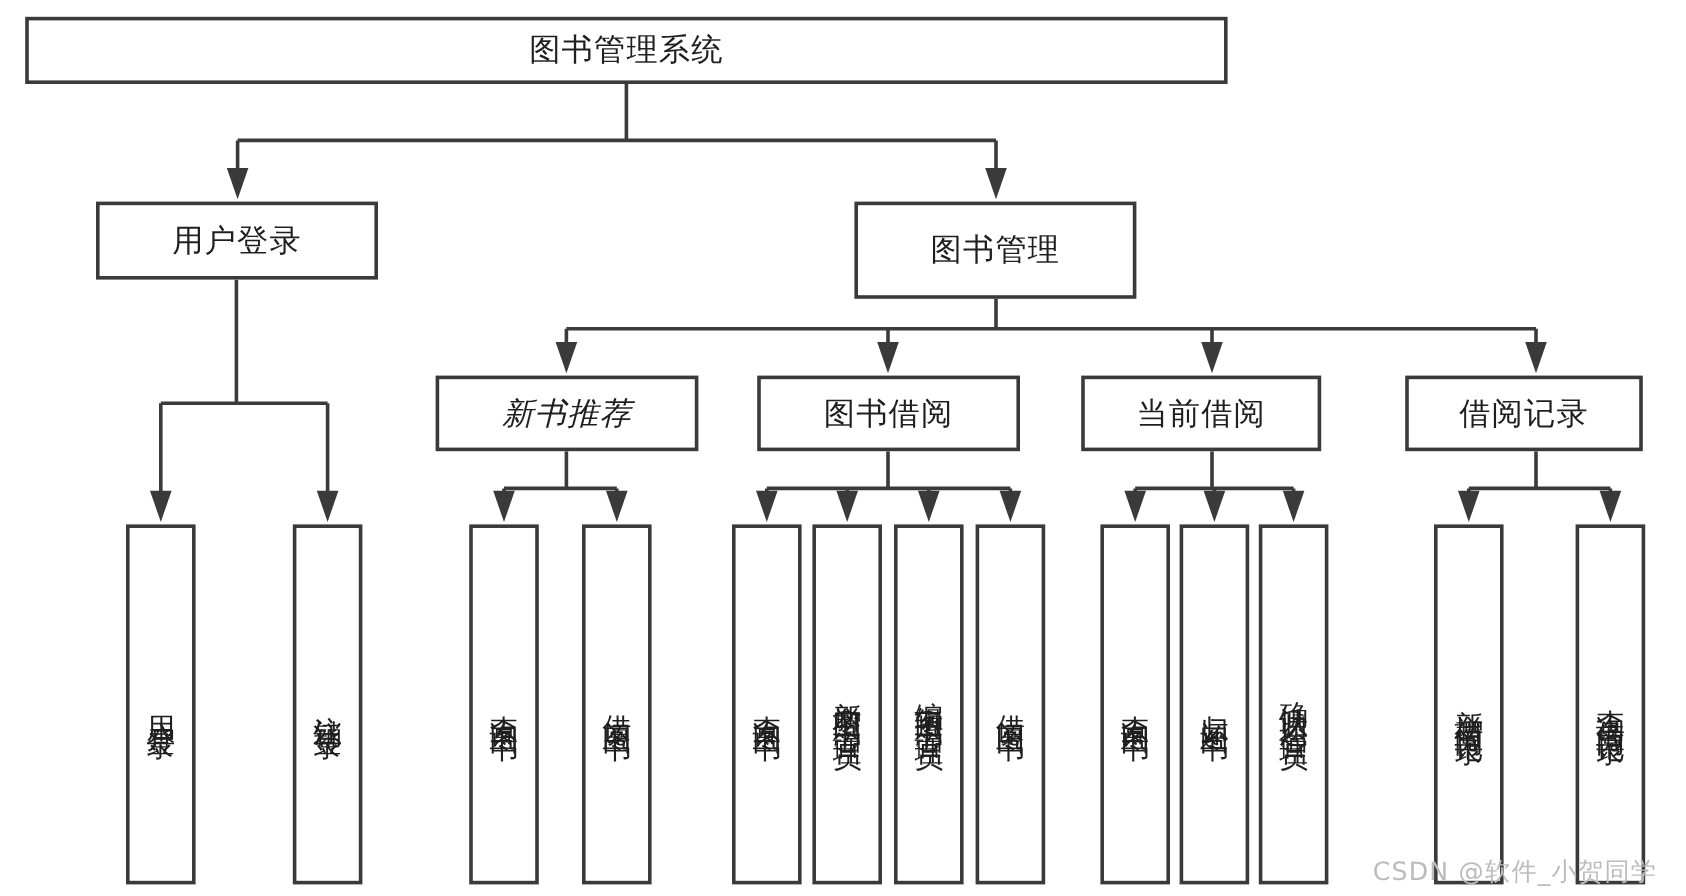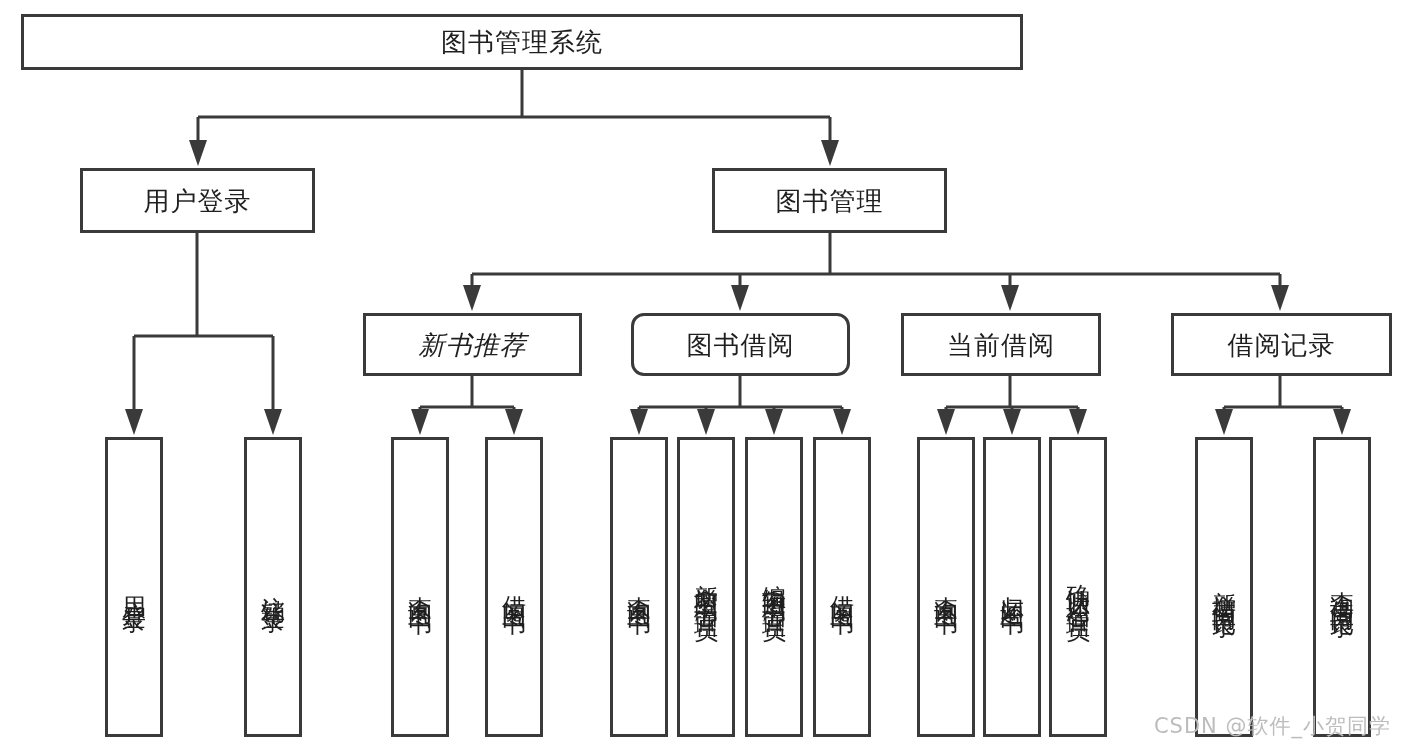--- a/index.html
+++ b/index.html
@@ -58,44 +58,44 @@
     writing-mode: vertical-rl;
     text-orientation: mixed;
     font-size: 24px;
     line-height: 1;
     letter-spacing: 5px;
     white-space: nowrap;
   }
 
   #node-root              { left: 21px;  top: 14px;  width: 1002px; height: 56px; }
   #node-user-login        { left: 80px;  top: 168px; width: 235px;  height: 65px; }
-  #node-book-management   { left: 712px; top: 168px; width: 235px;  height: 65px; }
+  #node-book-management   { left: 712px; top: 168px; width: 235px;  height: 81px; }
 
   #node-new-book-recommend{ left: 363px;  top: 313px; width: 219px; height: 63px; font-style: italic; }
-  #node-book-borrow       { left: 631px;  top: 313px; width: 219px; height: 63px; border-radius: 13px; }
+  #node-book-borrow       { left: 631px;  top: 313px; width: 219px; height: 63px; }
   #node-current-borrow    { left: 901px;  top: 313px; width: 200px; height: 63px; }
-  #node-borrow-records    { left: 1171px; top: 313px; width: 221px; height: 63px; }
+  #node-borrow-records    { left: 1171px; top: 313px; width: 198px; height: 63px; }
 
   #leaf-user-login        { left: 105px;  }
   #leaf-logout            { left: 244px;  }
   #leaf-rec-query-books   { left: 391px;  }
   #leaf-rec-borrow-books  { left: 485px;  }
   #leaf-bb-query-books    { left: 610px;  }
   #leaf-add-books         { left: 677px;  }
   #leaf-edit-books        { left: 745px;  }
   #leaf-bb-borrow-books   { left: 813px;  }
   #leaf-cb-query-books    { left: 917px;  }
   #leaf-return-books      { left: 983px;  }
   #leaf-confirm-return    { left: 1049px; }
   #leaf-add-record        { left: 1195px; }
   #leaf-query-record      { left: 1313px; }
 
   .watermark {
     position: absolute;
-    right: 14px;
+    right: 24px;
     bottom: 7px;
     font-size: 21px;
     letter-spacing: 1px;
     color: var(--wm);
     white-space: nowrap;
   }
 </style>
 </head>
 <body>
 

